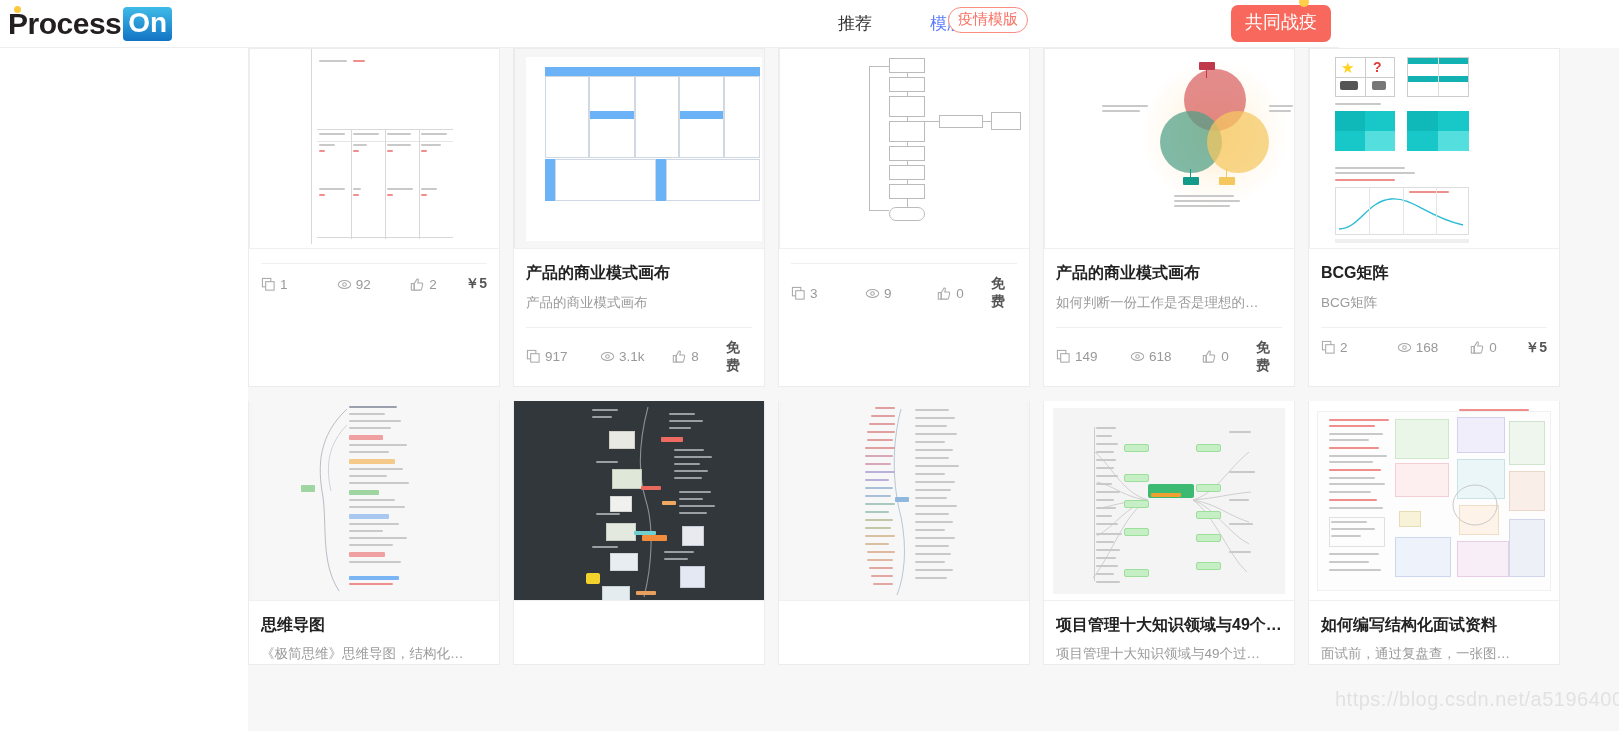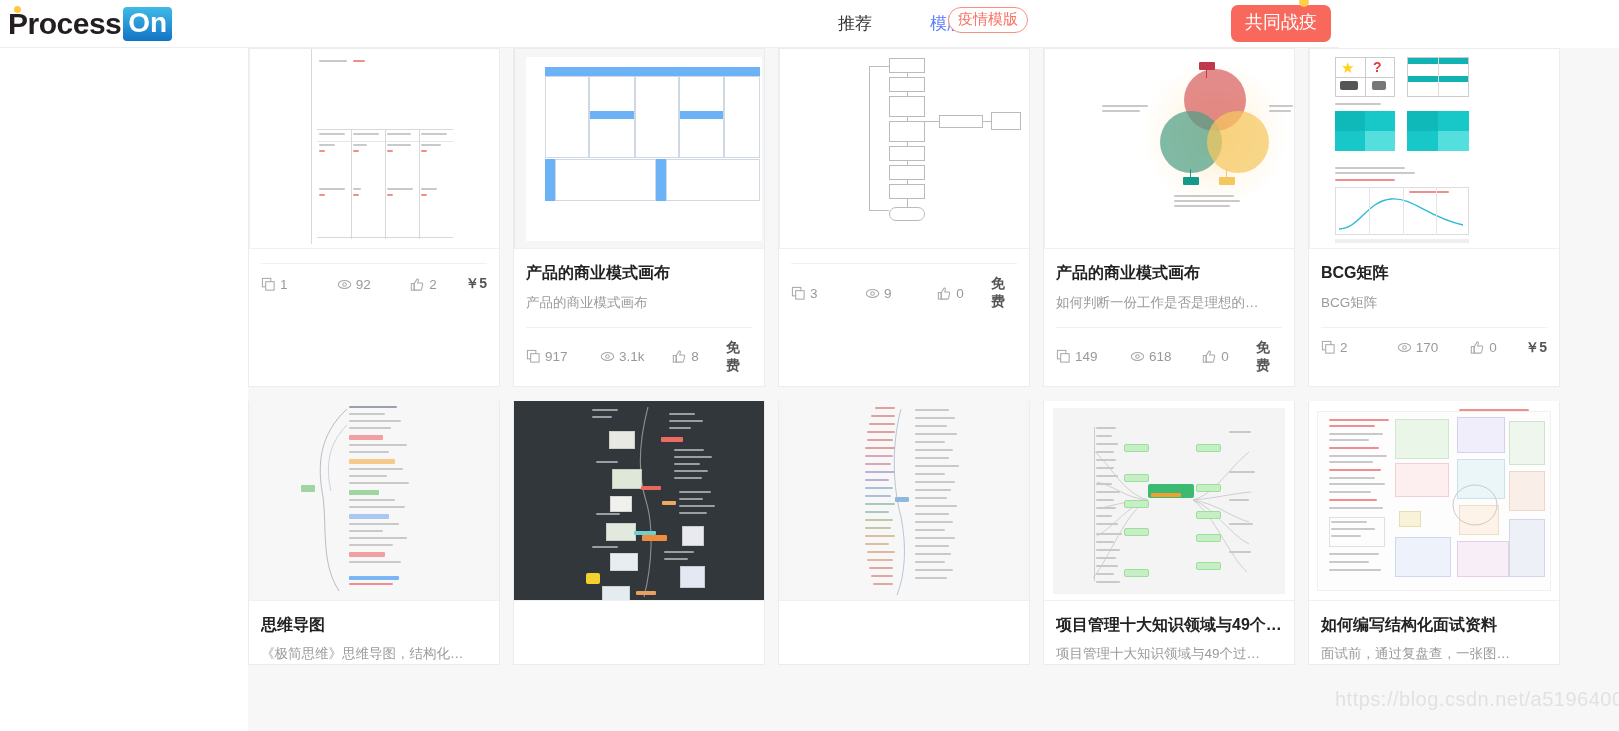--- a/index.html
+++ b/index.html
@@ -444,21 +444,21 @@
             </span>
           <span>2</span>
         </span>
         <span class="stat s2">
           <span class="ico">
               <svg viewBox="0 0 16 16" fill="none" stroke="#a8a8a8" stroke-width="1.1">
                 <ellipse cx="8" cy="8" rx="6.6" ry="4.2"></ellipse>
                 <circle cx="8" cy="8" r="1.9"></circle>
               </svg>
             </span>
-          <span>170</span>
+          <span>168</span>
         </span>
         <span class="stat s3">
           <span class="ico">
               <svg viewBox="0 0 16 16" fill="none" stroke="#a8a8a8" stroke-width="1.1">
                 <path d="M4.5 14V7.2l3.1-5.1c.9-.2 1.5.4 1.3 1.4L8.3 6.4h4c.9 0 1.4.7 1.2 1.5l-1.1 4.9c-.1.7-.7 1.2-1.4 1.2H4.5z"></path>
                 <rect x="1.4" y="7" width="3" height="7"></rect>
               </svg>
             </span>
           <span>0</span>
         </span>

